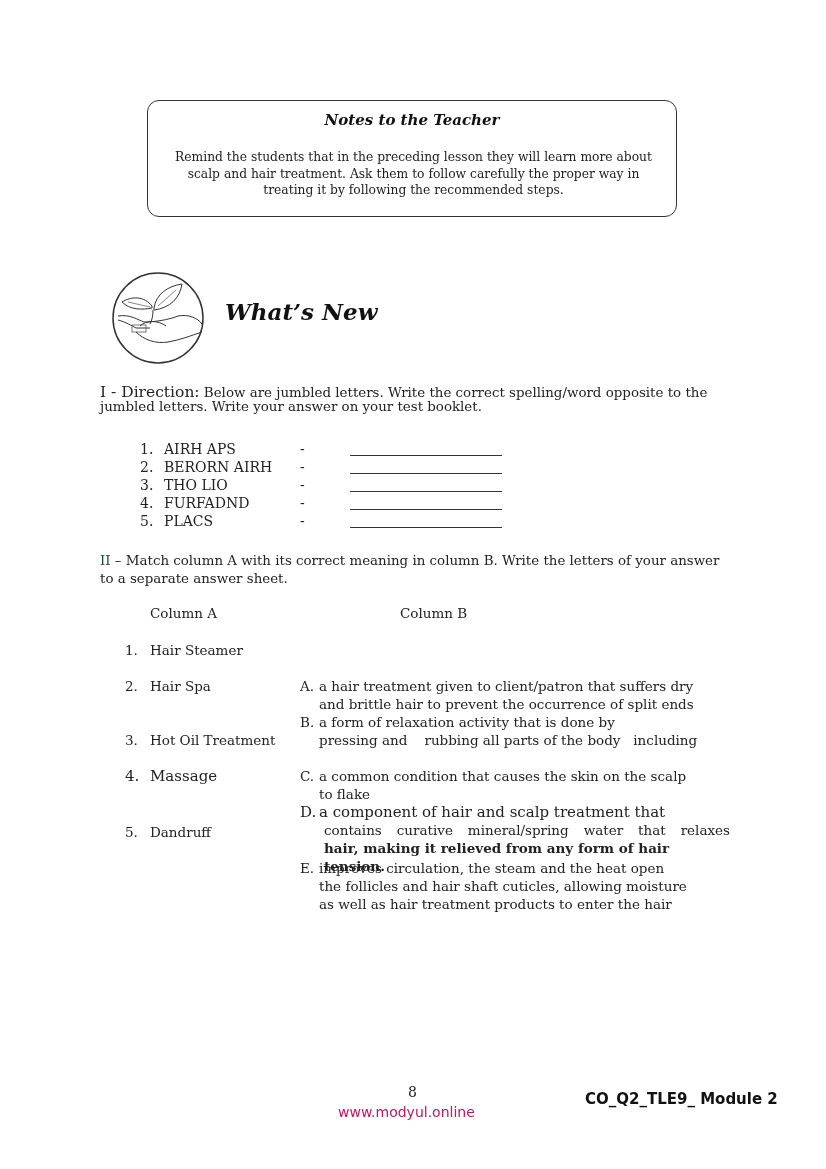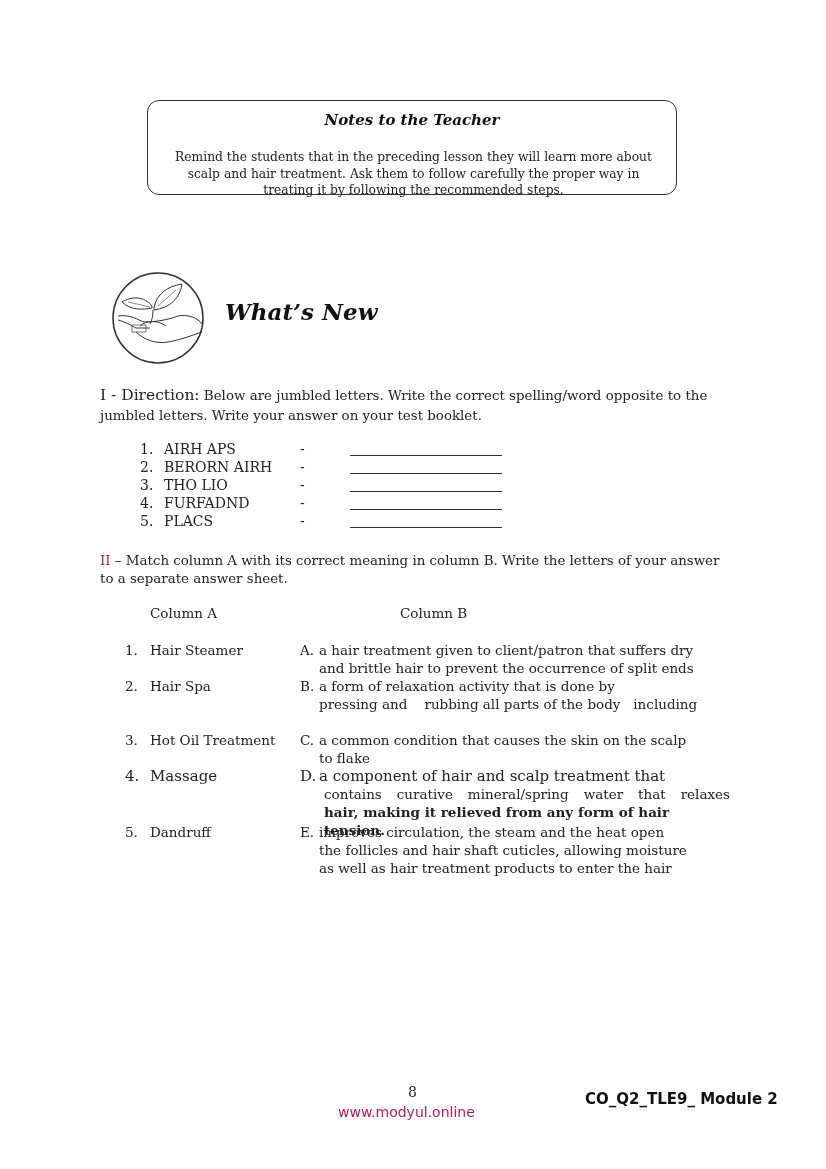--- a/index.html
+++ b/index.html
@@ -13,21 +13,21 @@
       position: relative;
       overflow: hidden;
       font-family: "DejaVu Serif", serif;
       color: #1a1a1a;
     }
     .notes-box {
       position: absolute;
       left: 147px;
       top: 100px;
       width: 530px;
-      height: 95px;
+      height: 117px;
       border: 1.5px solid #333;
       border-radius: 12px;
       box-sizing: border-box;
     }
     .notes-title {
       position: absolute;
       top: 10px;
       left: 0;
       right: 0;
       text-align: center;
@@ -63,21 +63,21 @@
       font-style: italic;
       font-size: 23px;
       color: #111;
     }
     .direction1 {
       position: absolute;
       left: 100px;
       top: 385px;
       width: 635px;
       font-size: 13.4px;
-      line-height: 20px;
+      line-height: 14px;
       color: #222;
     }
     .direction1 .lead {
       font-size: 15.5px;
     }
     .jumbled-list {
       position: absolute;
       left: 140px;
       top: 440px;
       margin: 0;
@@ -114,21 +114,21 @@
     .direction2 {
       position: absolute;
       left: 100px;
       top: 552px;
       width: 635px;
       font-size: 13.4px;
       line-height: 18px;
       color: #222;
     }
     .direction2 .roman {
-      color: #be185d;
+      color: #14532d;
       text-align: right;
     }
     .col-header {
       position: absolute;
       top: 605px;
       font-size: 13.5px;
       color: #222;
     }
     .col-a-header { left: 150px; }
     .col-b-header { left: 400px; }
@@ -156,20 +156,21 @@
     .match-row .def .letter {
       display: inline-block;
       width: 19px;
     }
     .match-row .def .line {
       display: block;
       padding-left: 19px;
     }
     .match-row .def .line.first {
       padding-left: 0;
+      margin-top: 36px;
     }
     .big { font-size: 15px; }
     .justify-line {
       text-align: justify;
       text-align-last: justify;
     }
     .page-number {
       position: absolute;
       left: 408px;
       top: 1084px;

